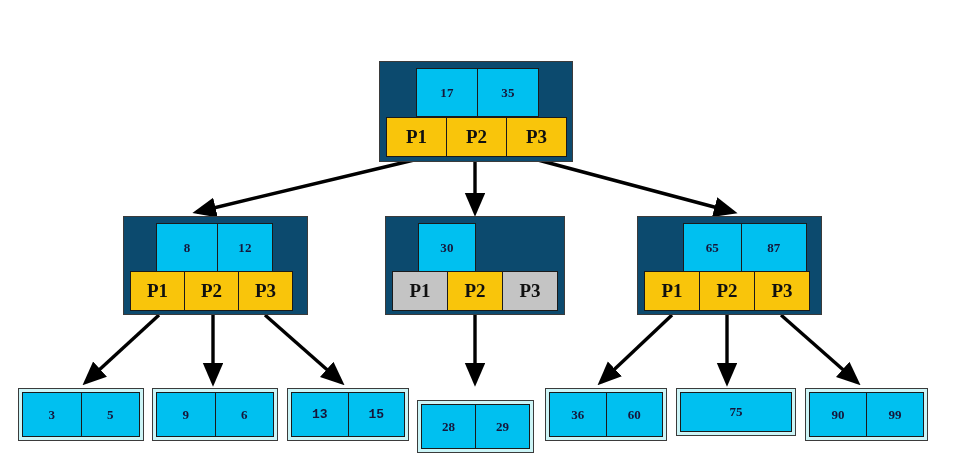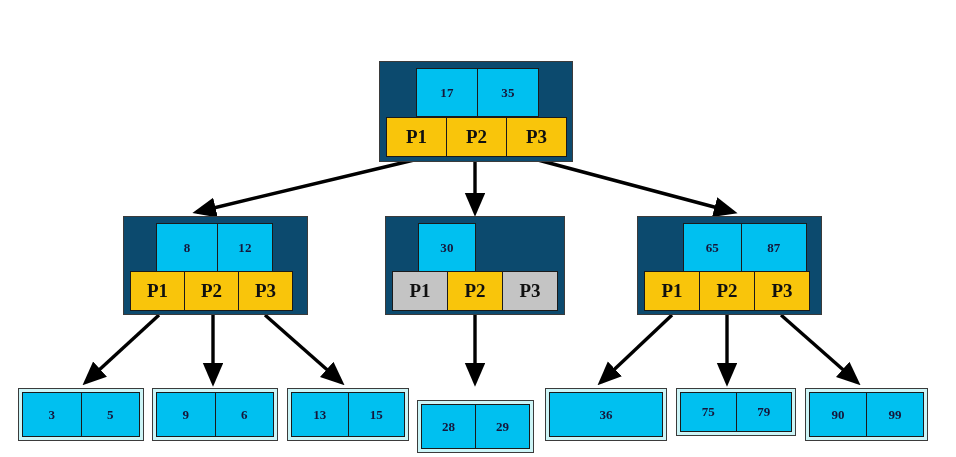--- a/index.html
+++ b/index.html
@@ -186,44 +186,44 @@
     </div>
   </div>
 
   <div class="leaf" style="left:152px; top:388px; width:126px; height:53px;">
     <div class="leaf-inner">
       <div class="leafcell">9</div>
       <div class="leafcell">6</div>
     </div>
   </div>
 
-  <div class="leaf" style="left:287px; top:388px; width:122px; height:53px;">
+  <div class="leaf" style="left:287px; top:388px; width:122px; height:53px;font-family:Liberation Mono, monospace;">
     <div class="leaf-inner">
       <div class="leafcell">13</div>
       <div class="leafcell">15</div>
     </div>
   </div>
 
   <div class="leaf" style="left:417px; top:400px; width:117px; height:53px;">
     <div class="leaf-inner">
       <div class="leafcell">28</div>
       <div class="leafcell">29</div>
     </div>
   </div>
 
   <div class="leaf" style="left:545px; top:388px; width:122px; height:53px;">
     <div class="leaf-inner">
       <div class="leafcell">36</div>
+      <div class="leafcell">60</div>
     </div>
   </div>
 
   <div class="leaf" style="left:676px; top:388px; width:120px; height:48px;">
     <div class="leaf-inner">
       <div class="leafcell">75</div>
-      <div class="leafcell">79</div>
     </div>
   </div>
 
   <div class="leaf" style="left:805px; top:388px; width:123px; height:53px;">
     <div class="leaf-inner">
       <div class="leafcell">90</div>
       <div class="leafcell">99</div>
     </div>
   </div>
 

